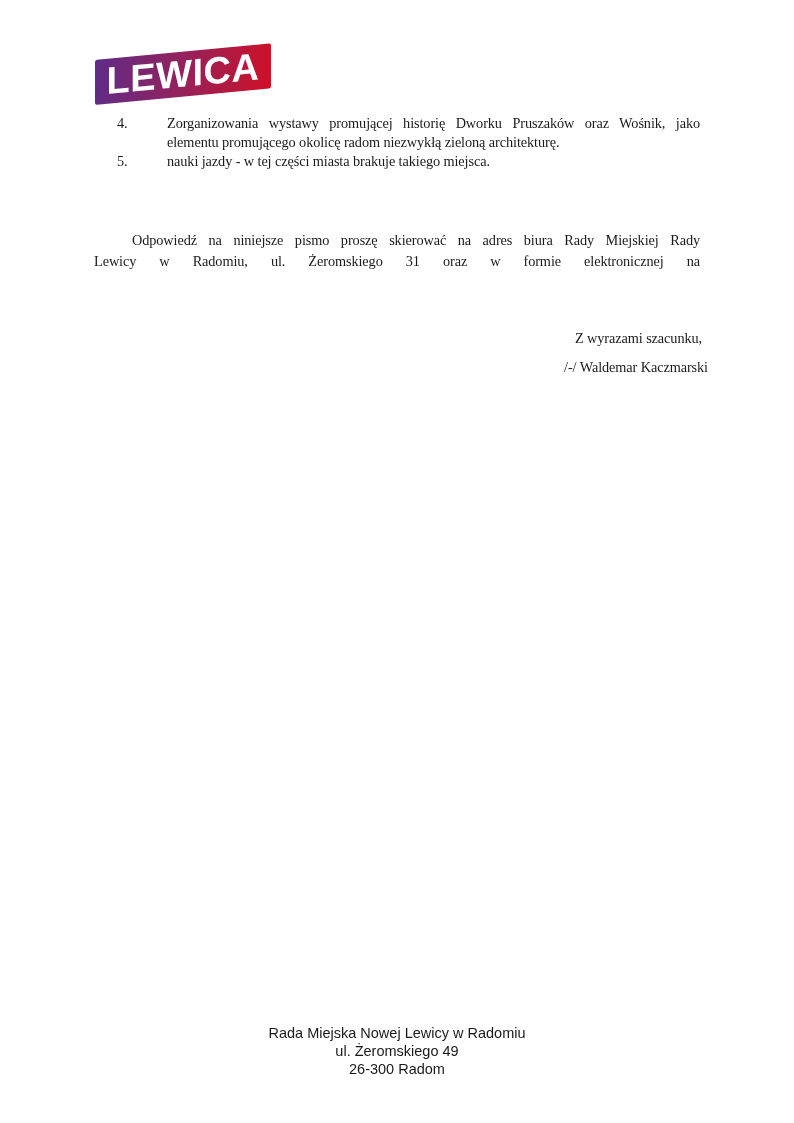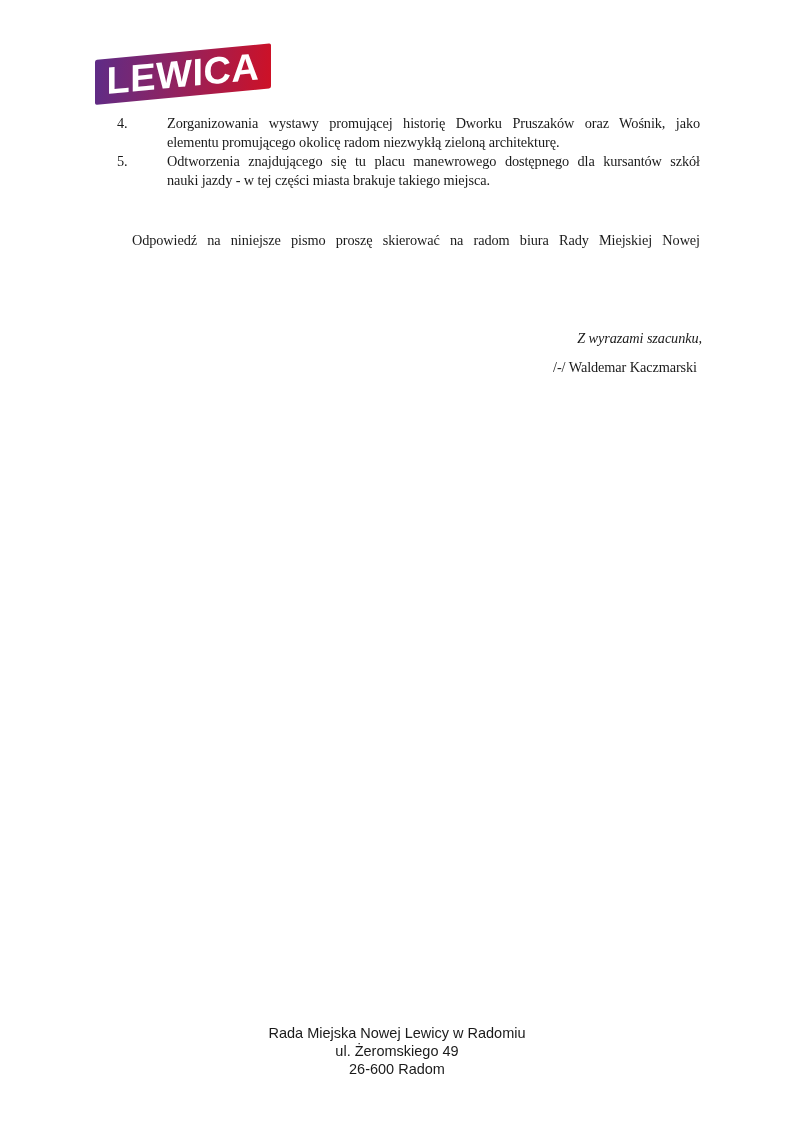--- a/index.html
+++ b/index.html
@@ -79,25 +79,24 @@
     text-align: justify;
     text-align-last: justify;
   }
   .line.indent { text-indent: 38px; }
 
   .closing-salutation {
     position: absolute;
     right: 92px;
     top: 330px;
     text-align: right;
-    font-style: italic;
   }
   .closing-signature {
     position: absolute;
-    right: 97px;
+    right: 86px;
     top: 359px;
     text-align: center;
   }
 
   
   .footer {
     position: absolute;
     left: 0;
     top: 1024px;
     width: 794px;
@@ -118,31 +117,31 @@
   </div>
 
   <div class="list-block bodytext">
     <div class="list-item">
       <span class="list-num">4.</span>
       <div class="line j">Zorganizowania wystawy promującej historię Dworku Pruszaków oraz Wośnik, jako</div>
       <div class="line">elementu promującego okolicę radom niezwykłą zieloną architekturę.</div>
     </div>
     <div class="list-item">
       <span class="list-num">5.</span>
-      <div class="line j">Odtworzenia znajdującego się tu placu manewrowego dostępnego dla kursantów szkół</div>
       <div class="line">nauki jazdy - w tej części miasta brakuje takiego miejsca.</div>
     </div>
   </div>
 
   <div class="para-block bodytext">
-    <div class="line j indent">Odpowiedź na niniejsze pismo proszę skierować na radom biura Rady Miejskiej Nowej</div>
+    <div class="line j indent">Odpowiedź na niniejsze pismo proszę skierować na adres biura Rady Miejskiej Rady</div>
+    <div class="line j">Lewicy w Radomiu, ul. Żeromskiego 31 oraz w formie elektronicznej na</div>
   </div>
 
   <div class="closing-salutation bodytext">Z wyrazami szacunku,</div>
   <div class="closing-signature bodytext">/-/ Waldemar Kaczmarski</div>
 
   <div class="footer">
     <div>Rada Miejska Nowej Lewicy w Radomiu</div>
     <div>ul. Żeromskiego 49</div>
-    <div>26-600 Radom</div>
+    <div>26-300 Radom</div>
   </div>
 
 </div>
 
 </body></html>

